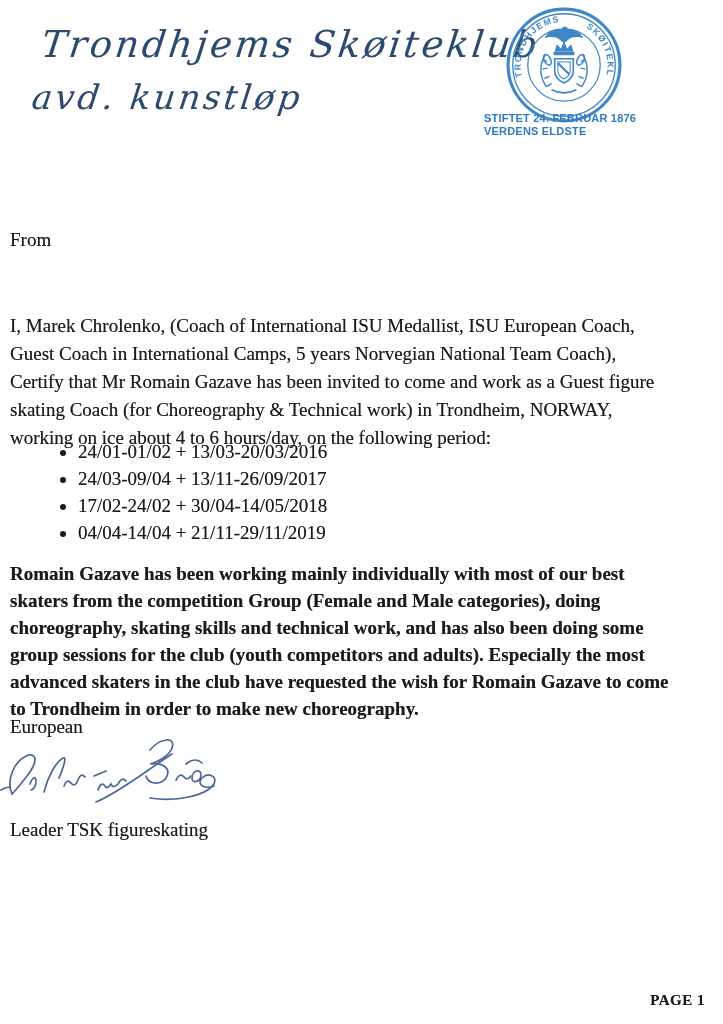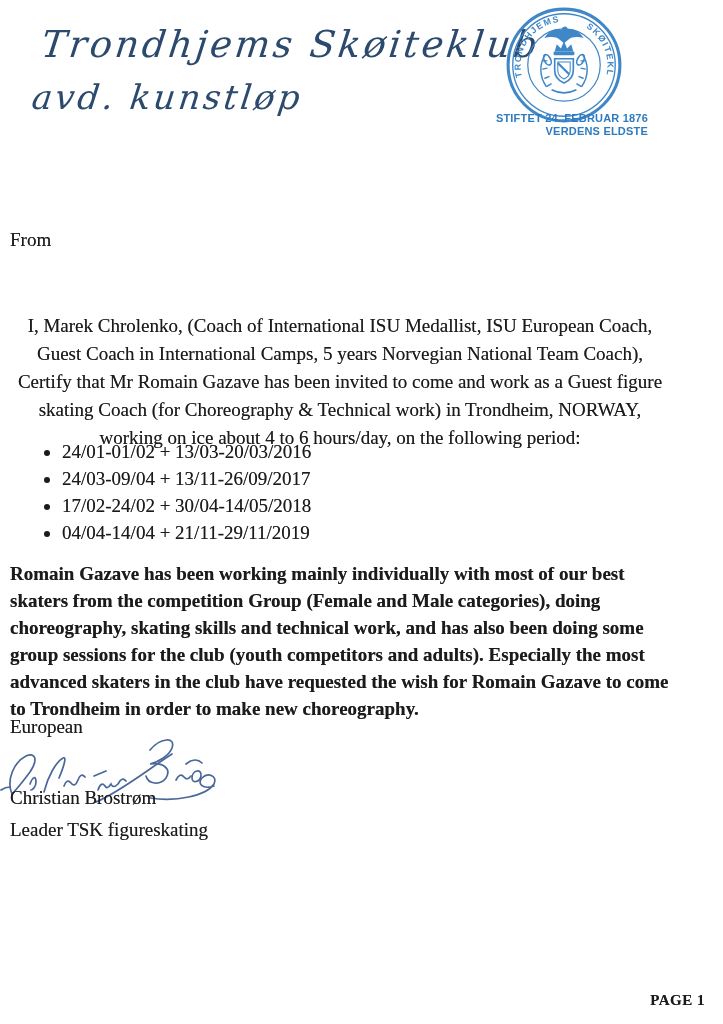--- a/index.html
+++ b/index.html
@@ -12,36 +12,36 @@
   .script-title {
     position:absolute; left:44px; top:26px;
     font-family:"DejaVu Serif", serif; font-style:italic;
     color:#2c4a6e; transform:skewX(-7deg); transform-origin:left top;
     letter-spacing:3px; line-height:1;
   }
   .script-line1 { font-size:37px; }
   .script-line2 { font-size:34px; margin-top:17px; margin-left:-3px; }
   .seal-wrap { position:absolute; left:505px; top:6px; width:118px; height:118px; }
   .seal-caption {
-    position:absolute; left:484px; top:112px; width:164px; text-align:right;
+    position:absolute; left:484px; top:112px; width:164px; text-align:left;
     font-family:"Liberation Sans", sans-serif; font-weight:bold;
     font-size:11px; line-height:13px; color:#2e7bbf; letter-spacing:0.2px;
   }
   
   .t {
     position:absolute; left:10px; font-size:19px; line-height:28px;
     text-shadow:0 0 0.4px rgba(0,0,0,0.55);
   }
   .salutation { top:156px; }
   .from-label { top:226px; }
   .from-value { top:257px; }
-  .para1 { top:312px; width:660px;text-align:center; }
+  .para1 { top:312px; width:660px; }
   .periods { top:438px; left:10px; }
   .periods ul { margin:0; padding-left:52px; }
-  .periods li { font-size:19px; line-height:27px; text-shadow:0 0 0.4px rgba(0,0,0,0.55); }
+  .periods li { font-size:19px; line-height:27px; text-shadow:0 0 0.4px rgba(0,0,0,0.55);margin-left:16px; }
   .para2 { top:560px; width:668px; line-height:27px;font-weight:bold; }
   .closing { top:713px; }
   .sig-svg { position:absolute; left:0px; top:728px; }
   .sig-name { top:784px; }
   .sig-title { top:816px; }
   .page-footer {
     position:absolute; right:18px; top:992px; font-weight:bold;
     font-size:15px; letter-spacing:0.5px; text-shadow:0 0 0.4px rgba(0,0,0,0.6);
   }
 </style>
@@ -123,17 +123,16 @@
       <path d="M98,62 q3,-9 7,-4 q2,4 6,-2 q2,5 7,0 q4,-8 8,-3"></path>
       <path d="M96,74 C120,64 150,40 172,26"></path>
       <path d="M150,22 C160,10 176,8 172,20 C169,28 158,34 150,36 C162,34 172,40 166,50 C160,58 148,56 146,48"></path>
       <path d="M176,52 q4,-8 8,-3 q3,4 7,-1"></path>
       <path d="M192,50 c0,-8 10,-10 9,-2 c-1,6 -9,8 -9,2"></path>
       <path d="M150,70 C176,74 206,68 214,56 C218,48 208,44 202,50 C197,55 202,62 214,58"></path>
       <path d="M186,36 c6,-5 12,-5 16,-1"></path>
     </g>
   </svg>
 
-  <div class="t sig-name">Christian Brostrøm</div>
   <div class="t sig-title">Leader TSK figureskating</div>
 
   <div class="page-footer">PAGE 1</div>
 </div>
 
 </body></html>

